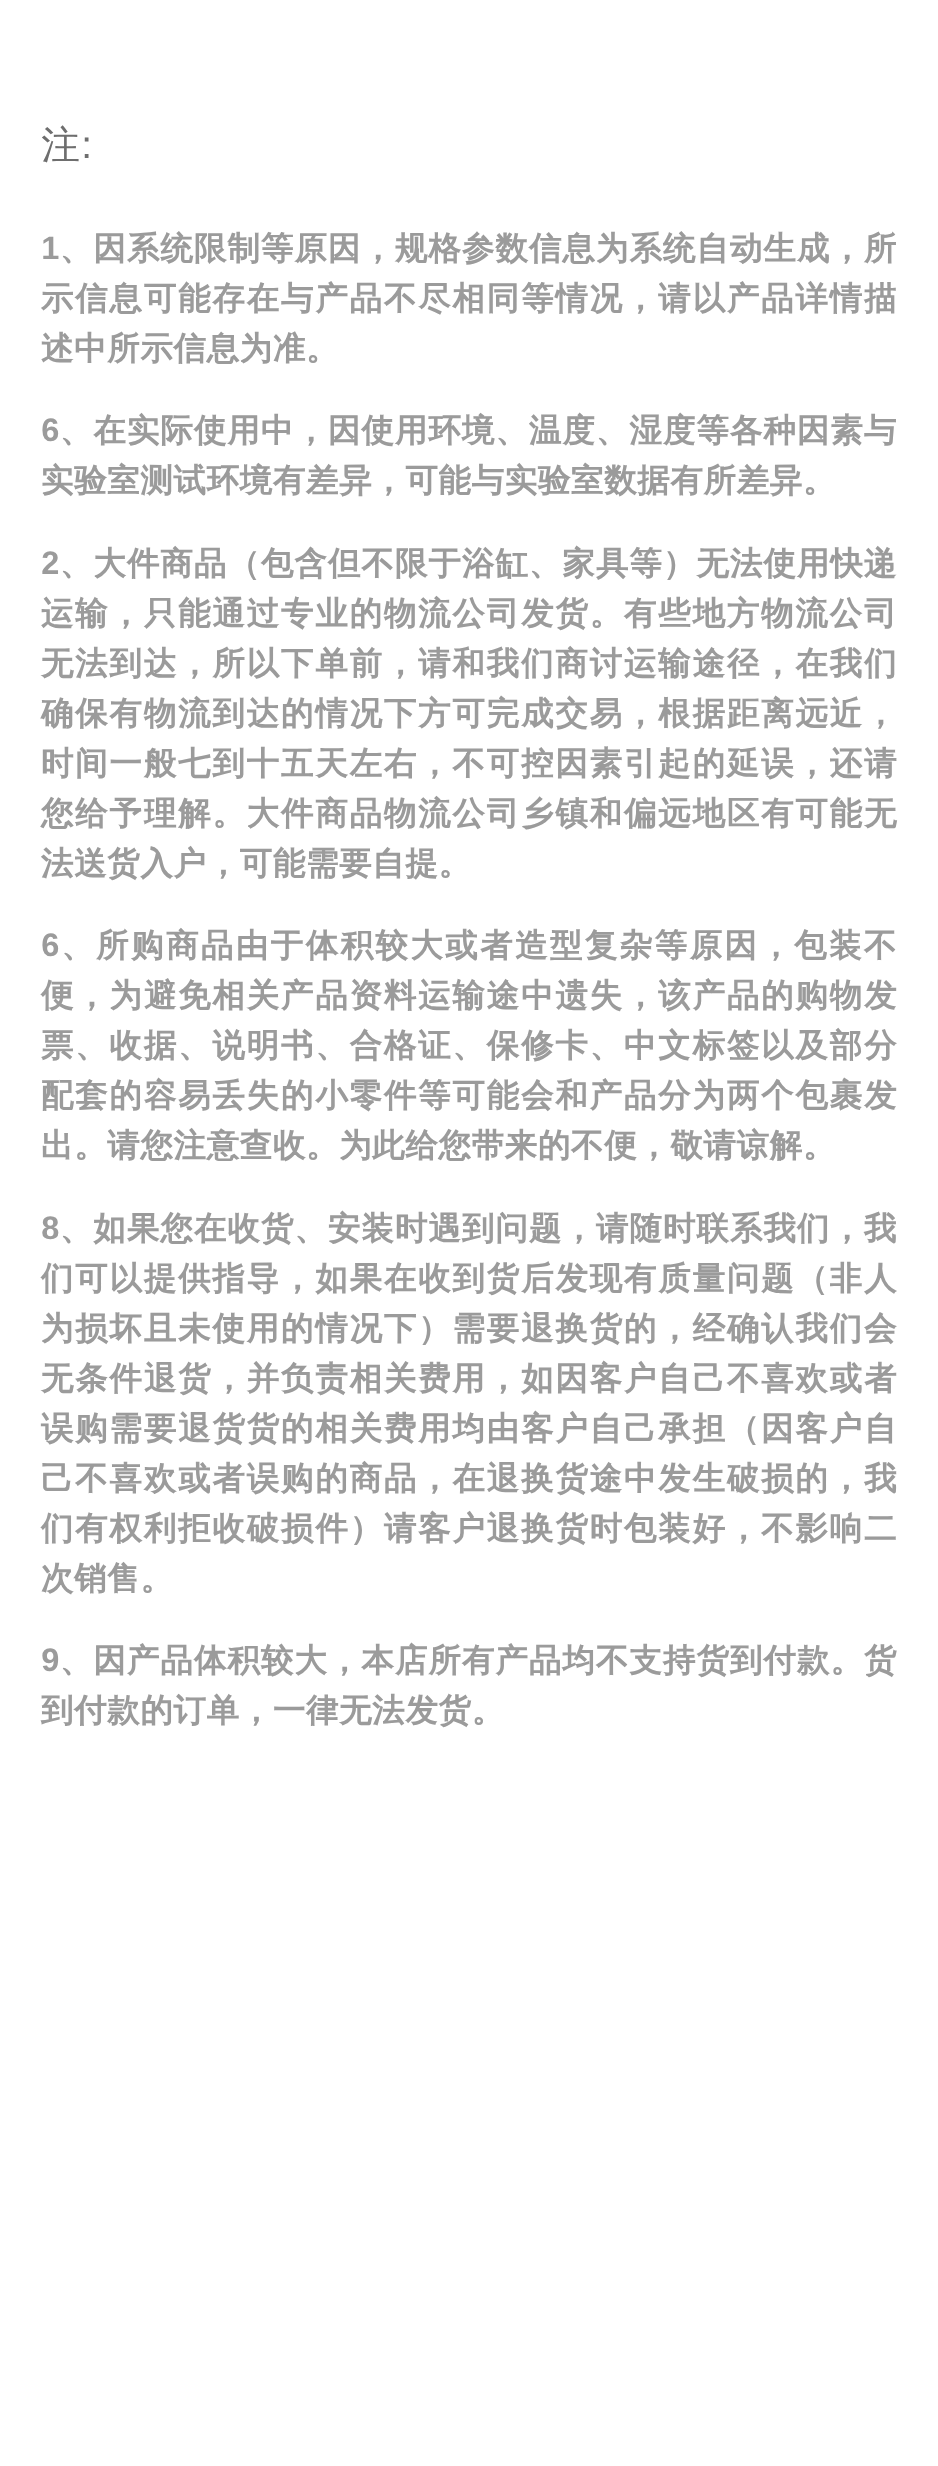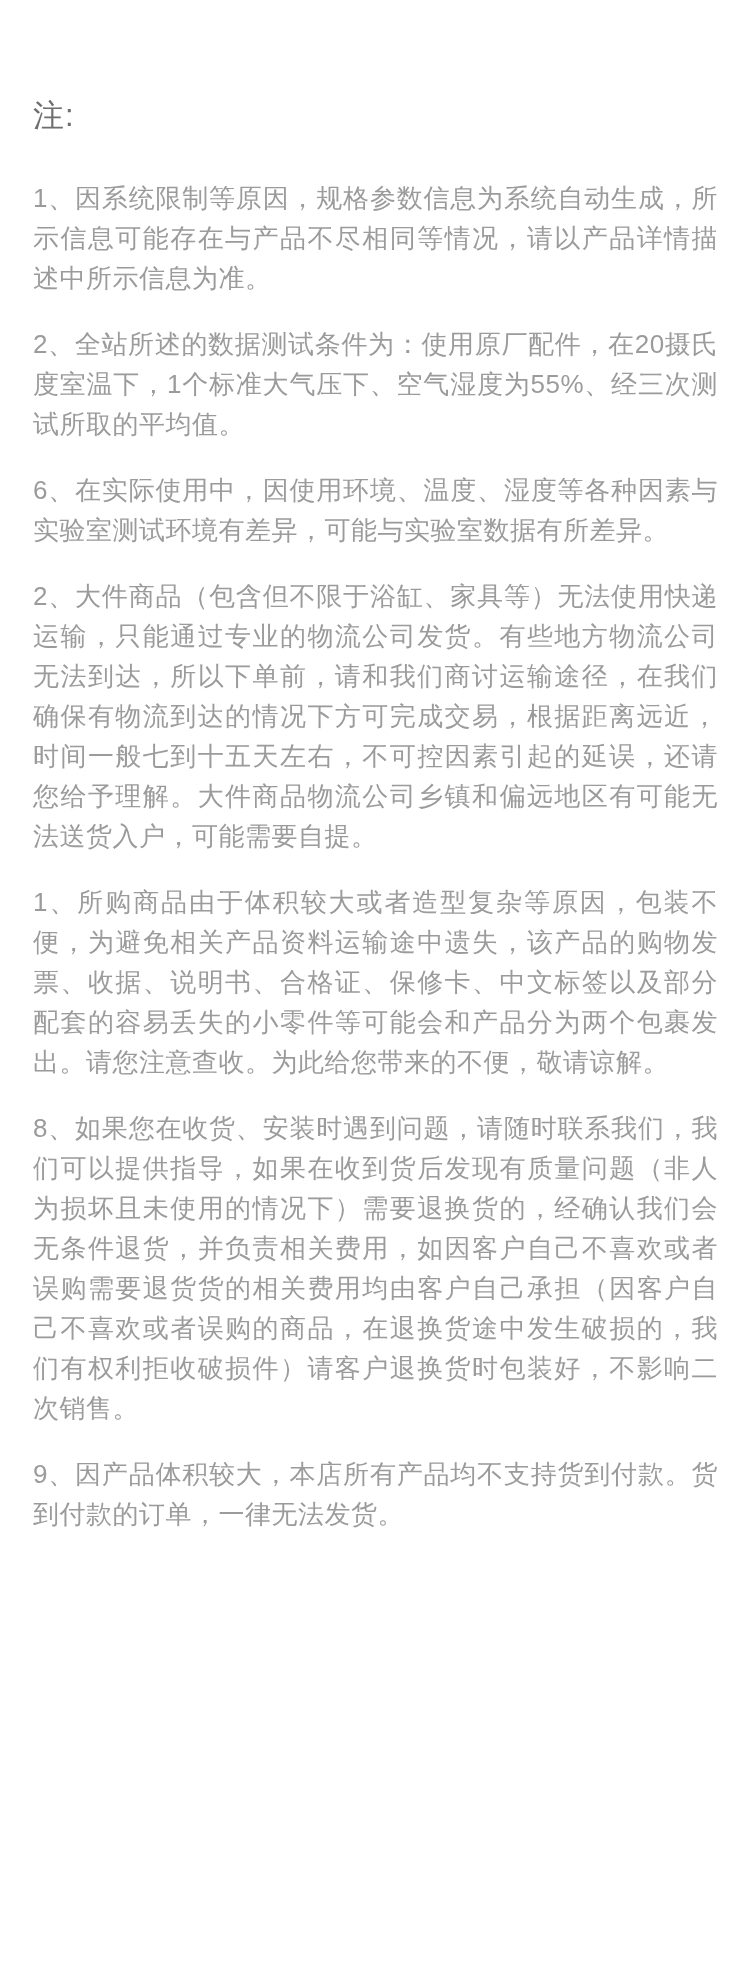--- a/index.html
+++ b/index.html
@@ -19,35 +19,34 @@
     font-size: 31px;
     line-height: 40px;
     font-weight: 400;
     color: var(--heading-color, #6e6e6e);
     letter-spacing: 1px;
     margin-bottom: 42px;
   }
   .note-paragraph {
     font-size: 26px;
     line-height: 40px;
-    font-weight: 400;
+    font-weight: 700;
     color: var(--body-color, #9b9b9b);
     letter-spacing: 0.5px;
     text-align: justify;
     margin-bottom: 7px;
     margin-top: 26px;
   }
 </style>
 </head>
 <body>
 
 <div class="page" style="--bg: #ffffff; --heading-color: #6e6e6e; --body-color: #9b9b9b;">
   <div class="notes-section">
     <h2 class="notes-heading">注:</h2>
     <p class="note-paragraph">1、因系统限制等原因，规格参数信息为系统自动生成，所示信息可能存在与产品不尽相同等情况，请以产品详情描述中所示信息为准。</p>
-    <p class="note-paragraph">2、全站所述的数据测试条件为：使用原厂配件，在20摄氏度室温下，1个标准大气压下、空气湿度为55%、经三次测试所取的平均值。</p>
     <p class="note-paragraph">6、在实际使用中，因使用环境、温度、湿度等各种因素与实验室测试环境有差异，可能与实验室数据有所差异。</p>
     <p class="note-paragraph">2、大件商品（包含但不限于浴缸、家具等）无法使用快递运输，只能通过专业的物流公司发货。有些地方物流公司无法到达，所以下单前，请和我们商讨运输途径，在我们确保有物流到达的情况下方可完成交易，根据距离远近，时间一般七到十五天左右，不可控因素引起的延误，还请您给予理解。大件商品物流公司乡镇和偏远地区有可能无法送货入户，可能需要自提。</p>
-    <p class="note-paragraph">1、所购商品由于体积较大或者造型复杂等原因，包装不便，为避免相关产品资料运输途中遗失，该产品的购物发票、收据、说明书、合格证、保修卡、中文标签以及部分配套的容易丢失的小零件等可能会和产品分为两个包裹发出。请您注意查收。为此给您带来的不便，敬请谅解。</p>
+    <p class="note-paragraph">6、所购商品由于体积较大或者造型复杂等原因，包装不便，为避免相关产品资料运输途中遗失，该产品的购物发票、收据、说明书、合格证、保修卡、中文标签以及部分配套的容易丢失的小零件等可能会和产品分为两个包裹发出。请您注意查收。为此给您带来的不便，敬请谅解。</p>
     <p class="note-paragraph">8、如果您在收货、安装时遇到问题，请随时联系我们，我们可以提供指导，如果在收到货后发现有质量问题（非人为损坏且未使用的情况下）需要退换货的，经确认我们会无条件退货，并负责相关费用，如因客户自己不喜欢或者误购需要退货货的相关费用均由客户自己承担（因客户自己不喜欢或者误购的商品，在退换货途中发生破损的，我们有权利拒收破损件）请客户退换货时包装好，不影响二次销售。</p>
     <p class="note-paragraph">9、因产品体积较大，本店所有产品均不支持货到付款。货到付款的订单，一律无法发货。</p>
   </div>
 </div>
 
 </body></html>

